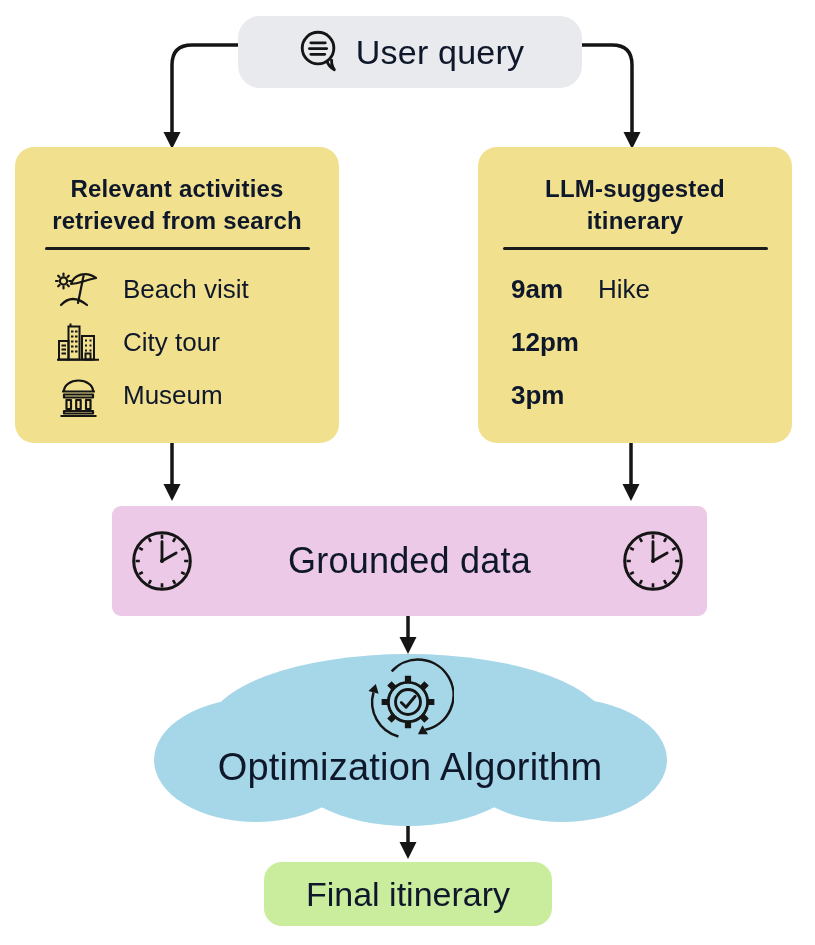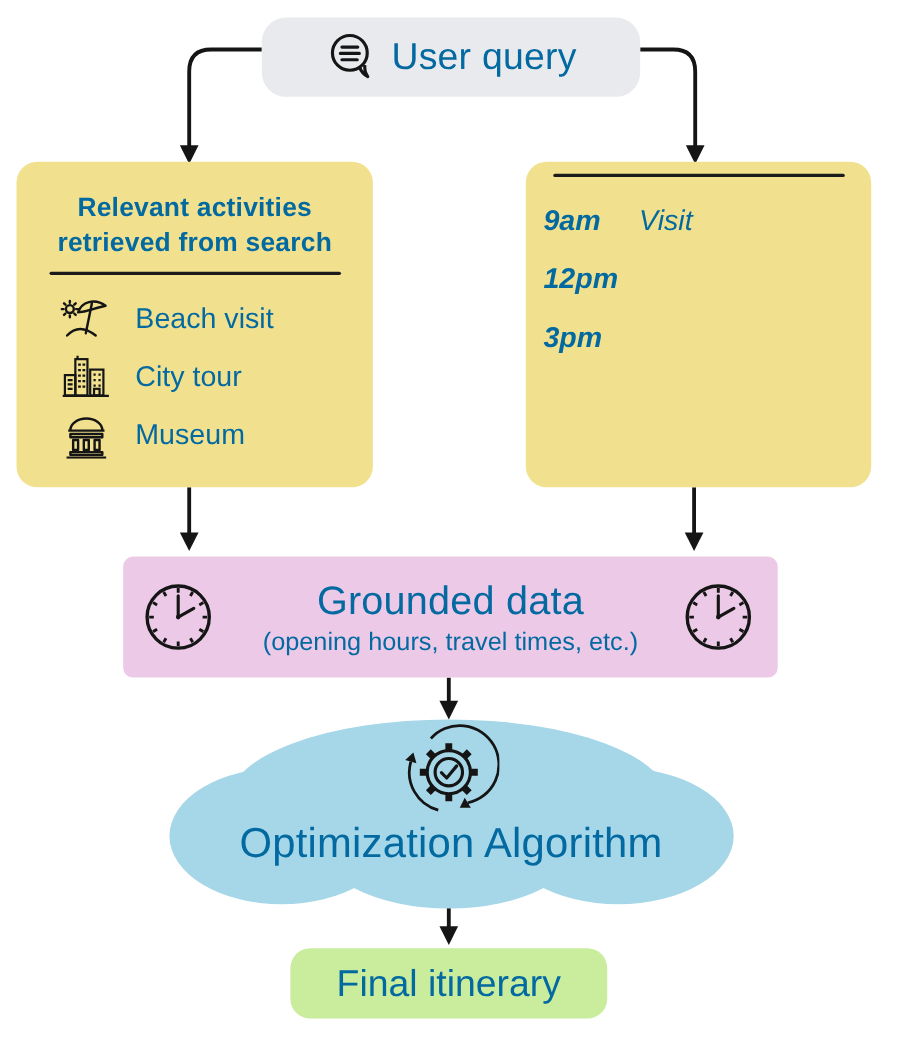--- a/index.html
+++ b/index.html
@@ -1,18 +1,18 @@
 <!DOCTYPE html>
 <html><head>
 <meta charset="utf-8">
 <style>
   html,body{margin:0;padding:0;background:#ffffff;}
   .canvas{
     position:relative;width:815px;height:945px;background:#ffffff;overflow:hidden;
-    font-family:"Liberation Sans","DejaVu Sans",sans-serif;color:#0369a1;
+    font-family:"Liberation Sans","DejaVu Sans",sans-serif;color:#0f172a;
   }
   .node{position:absolute;box-sizing:border-box;}
   
   .user-query{
     left:238px;top:16px;width:344px;height:72px;background:#e9eaee;border-radius:22px;
     display:flex;align-items:center;justify-content:center;gap:14px;
   }
   .user-query .label{font-size:34px;font-weight:500;letter-spacing:.2px;}
   
   .panel{background:#f1e18e;border-radius:19px;top:147px;height:296px;}
@@ -21,21 +21,21 @@
   .panel-title{
     font-weight:700;font-size:24px;line-height:1.32;text-align:center;
     margin:26px auto 0 auto;letter-spacing:.2px;
   }
   .panel-search .panel-title{max-width:300px;}
   .panel-llm .panel-title{max-width:225px;}
   .divider{width:265px;height:3px;background:#1b1b1b;margin:11px auto 0 auto;border-radius:2px;}
   .item-list{margin-top:13px;}
   .item-row{display:flex;align-items:center;height:53px;}
   .panel-search .item-row{margin-left:38px;gap:20px;}
-  .panel-llm .item-row{margin-left:16px;font-style:italic;}
+  .panel-llm .item-row{margin-left:33px;}
   .item-icon{width:50px;display:flex;justify-content:center;align-items:center;}
   .item-label{font-size:26px;}
   .item-time{font-size:26px;font-weight:700;width:87px;}
   
   .grounded{
     left:112px;top:506px;width:595px;height:110px;background:#ecc9e6;border-radius:9px;
     display:flex;flex-direction:column;align-items:center;justify-content:center;
   }
   .grounded .title{font-size:36px;font-weight:500;letter-spacing:.2px;}
   .grounded .subtitle{font-size:23px;margin-top:3px;}
@@ -139,46 +139,46 @@
             <rect x="9" y="36" width="29" height="2.5"></rect>
             <path d="M5.5 41 H41.5"></path>
           </svg>
         </span>
         <span class="item-label">Museum</span>
       </div>
     </div>
   </div>
 
   <div class="node panel panel-llm">
+    <div class="panel-title">LLM-suggested itinerary</div>
     <div class="divider"></div>
     <div class="item-list">
       <div class="item-row">
         <span class="item-time">9am</span>
-        <span class="item-label">Visit</span>
+        <span class="item-label">Hike</span>
       </div>
       <div class="item-row">
         <span class="item-time">12pm</span>
       </div>
       <div class="item-row">
         <span class="item-time">3pm</span>
       </div>
     </div>
   </div>
 
   <div class="node grounded">
     <span class="clock clock-left">
       <svg width="66" height="66" viewBox="0 0 70 70" fill="none" stroke="#151515">
         <circle cx="35" cy="35" r="30" stroke-width="3.2"></circle>
         <path stroke-width="2.8" d="M58.5 35H63M55.35 46.75 59.25 49M46.75 55.35 49 59.25M35 58.5V63M23.25 55.35 21 59.25M14.65 46.75 10.75 49M11.5 35H7M14.65 23.25 10.75 21M23.25 14.65 21 10.75M35 11.5V7M46.75 14.65 49 10.75M55.35 23.25 59.25 21"></path>
         <path stroke-width="3" stroke-linecap="round" d="M35 35 V14.5 M35 35 L50 26.5"></path>
         <circle cx="35" cy="35" r="2.2" fill="#151515" stroke="none"></circle>
       </svg>
     </span>
     <div class="title">Grounded data</div>
-    <div class="subtitle">(opening hours, travel times, etc.)</div>
     <span class="clock clock-right">
       <svg width="66" height="66" viewBox="0 0 70 70" fill="none" stroke="#151515">
         <circle cx="35" cy="35" r="30" stroke-width="3.2"></circle>
         <path stroke-width="2.8" d="M58.5 35H63M55.35 46.75 59.25 49M46.75 55.35 49 59.25M35 58.5V63M23.25 55.35 21 59.25M14.65 46.75 10.75 49M11.5 35H7M14.65 23.25 10.75 21M23.25 14.65 21 10.75M35 11.5V7M46.75 14.65 49 10.75M55.35 23.25 59.25 21"></path>
         <path stroke-width="3" stroke-linecap="round" d="M35 35 V14.5 M35 35 L50 26.5"></path>
         <circle cx="35" cy="35" r="2.2" fill="#151515" stroke="none"></circle>
       </svg>
     </span>
   </div>
 

